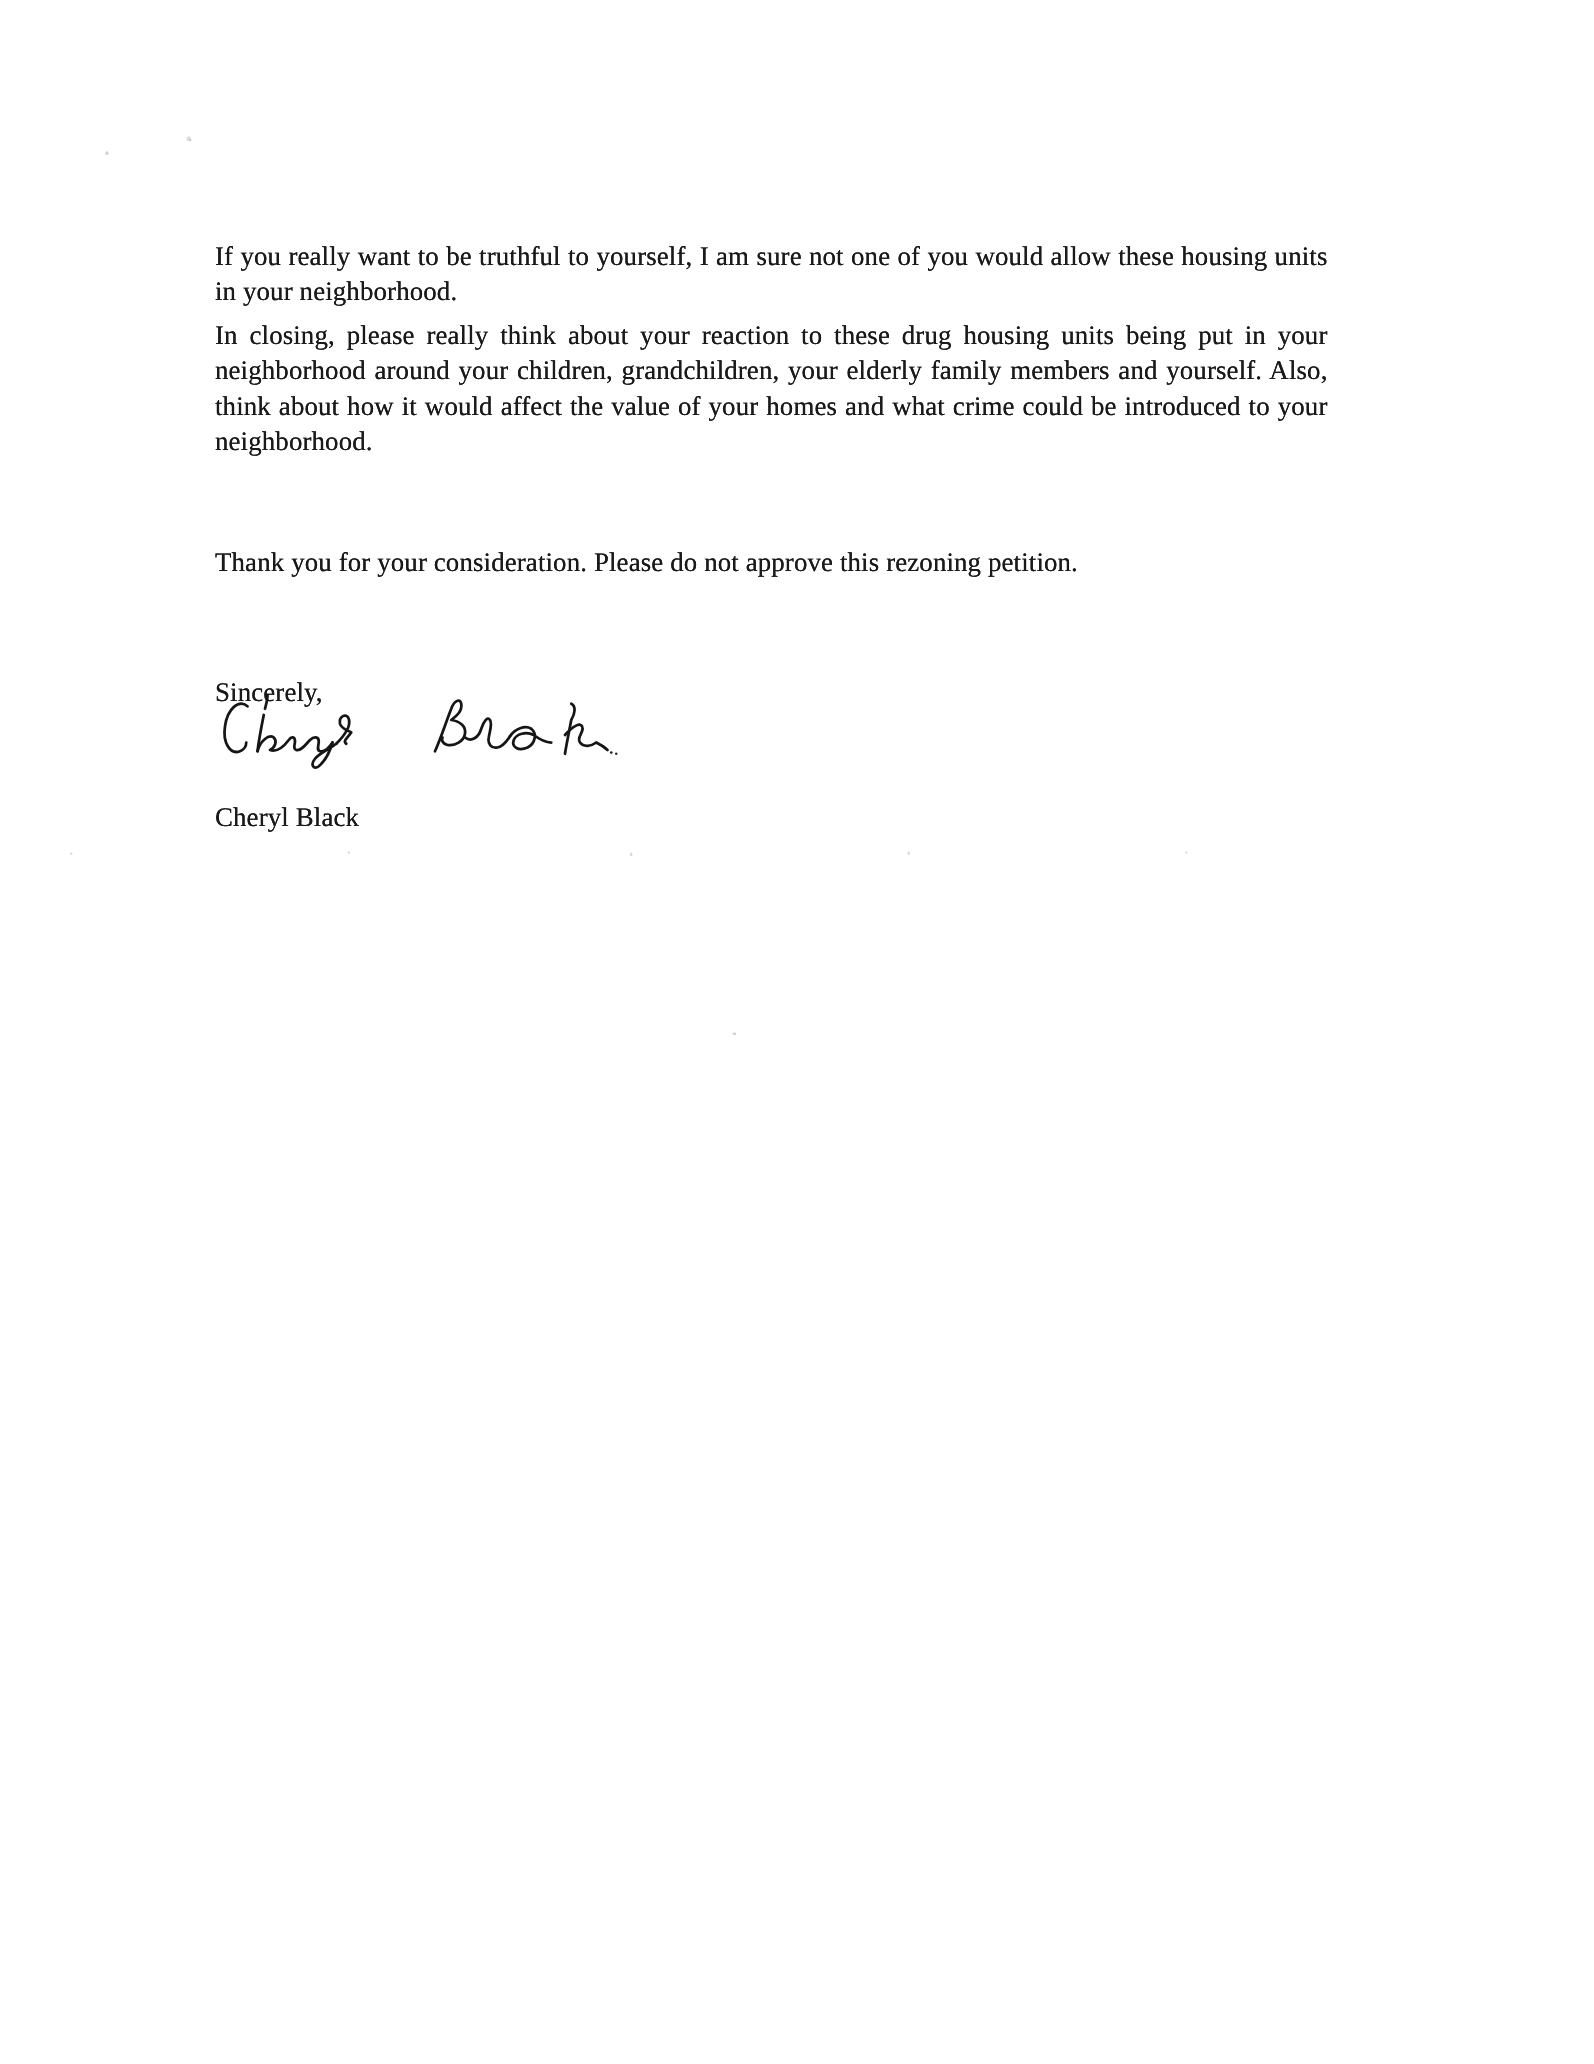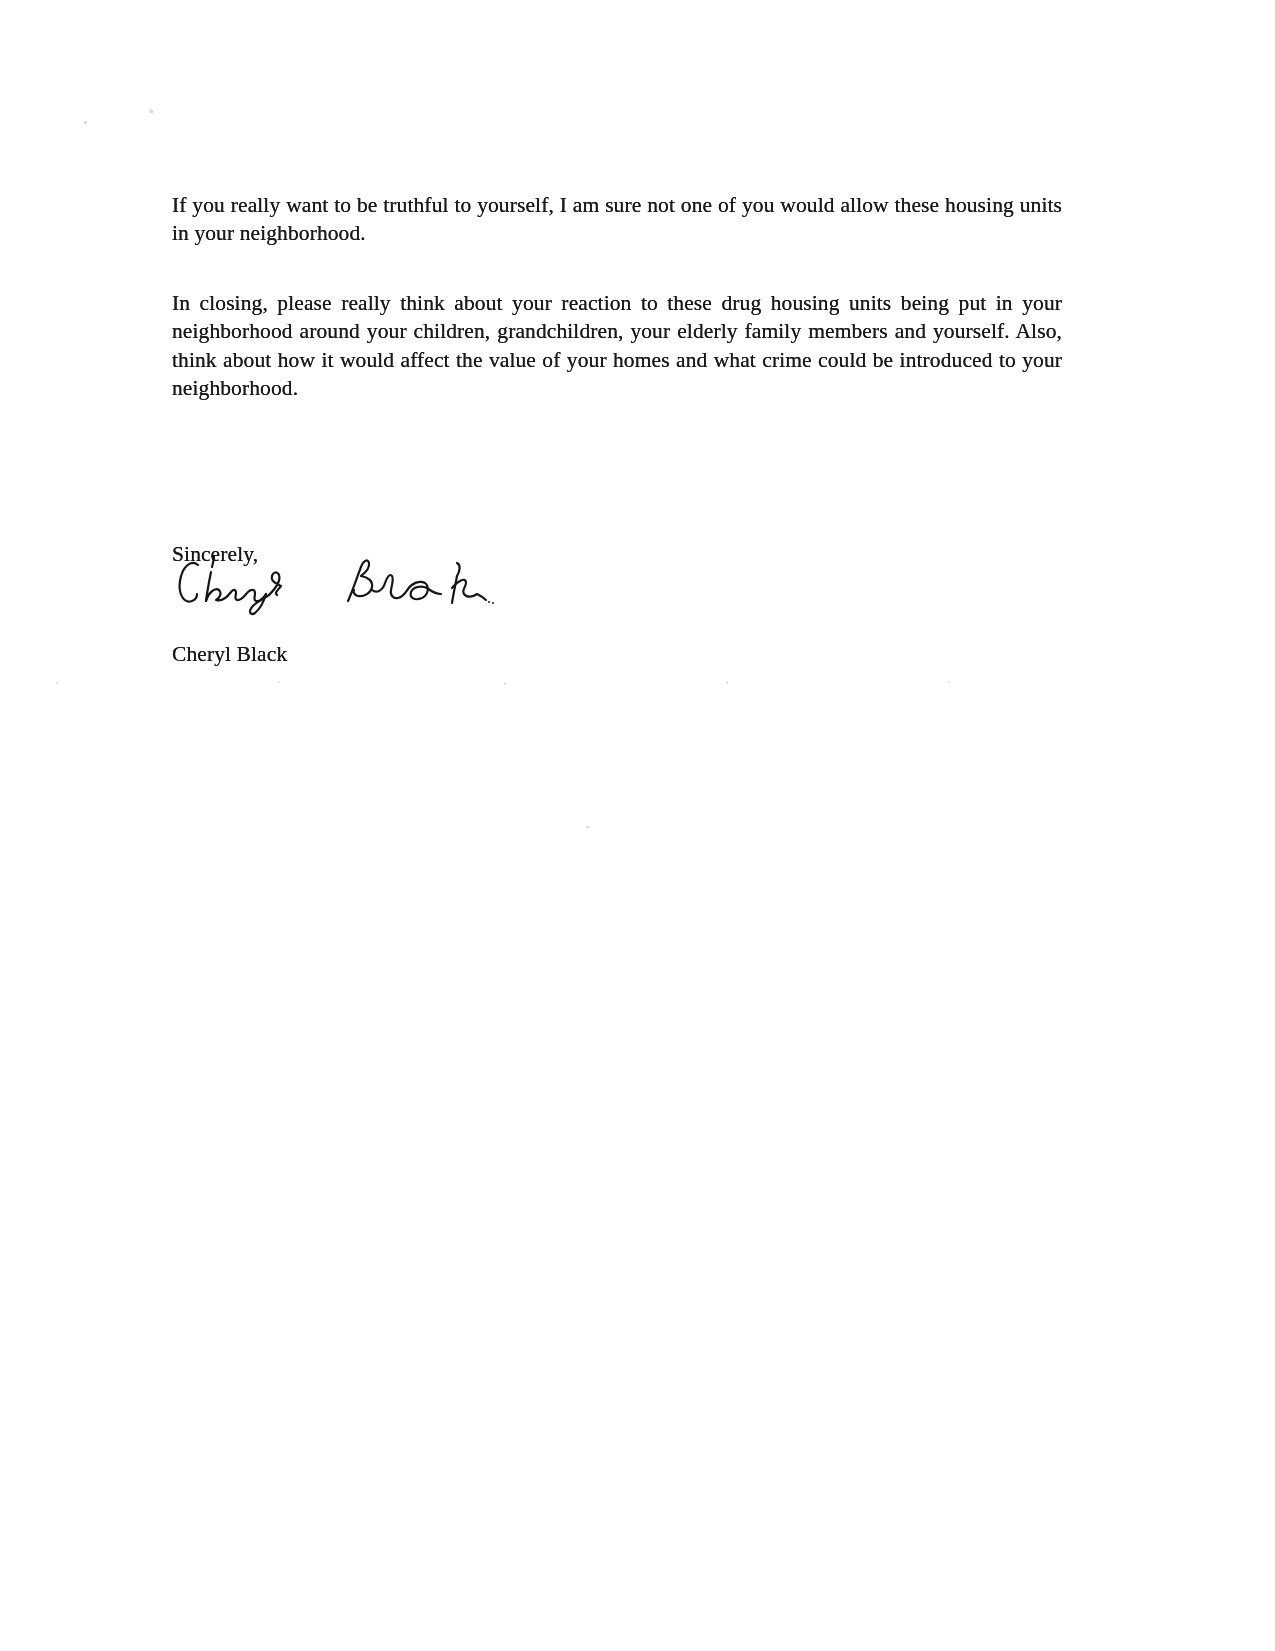--- a/index.html
+++ b/index.html
@@ -25,21 +25,21 @@
     color: #1a1a1a;
     
     text-shadow: 0 0 0.5px currentColor;
     letter-spacing: 0.1px;
   }
   .justified {
     text-align: justify;
     text-align-last: left;
   }
   .para1 { top: 169px; }
-  .para2 { top: 267px; }
+  .para2 { top: 232px; }
   .para3 { top: 414px; }
   .closing { top: 496px; width: auto; margin-top: 44px; }
   .typed-name { top: 618px; width: auto; }
   .signature-svg {
     position: absolute;
     left: 165px;
     top: 550px;
     width: 330px;
     height: 70px;
   }
@@ -63,20 +63,21 @@
 </style>
 </head>
 <body>
 
 <div class="page">
 
   <p class="textblock justified para1">If you really want to be truthful to yourself, I am sure not one of you would allow these housing units in your neighborhood.</p>
 
   <p class="textblock justified para2">In closing, please really think about your reaction to these drug housing units being put in your neighborhood around your children, grandchildren, your elderly family members and yourself. Also, think about how it would affect the value of your homes and what crime could be introduced to your neighborhood.</p>
 
+  <p class="textblock para3">Thank you for your consideration. Please do not approve this rezoning petition.</p>
 
   <p class="textblock closing">Sincerely,</p>
 
   <svg class="signature-svg" viewBox="0 0 330 70" role="img" aria-label="Cheryl Black">
 
     <path d="M33,15 C26,9 17,17 15,31 C13,44 19,54 27,51 C30,50 32,47 32,44"></path>
     <path d="M49,6 C49,10 48,13 47,17"></path>
     <path d="M46,22 C44,32 42,42 41,51"></path>
     <path d="M41,51 C43,43 50,37 54,40 C57,43 55,48 51,50 C57,52 63,46 66,42 C68,39 71,39 71,43 C71,46 69,49 72,50 C76,51 80,45 83,42 C86,39 90,39 90,43 C90,47 88,50 91,51 C95,52 99,47 101,44"></path>
     <path d="M101,44 C99,51 96,58 90,63 C86,66 83,62 87,57 C91,52 99,49 104,45"></path>

